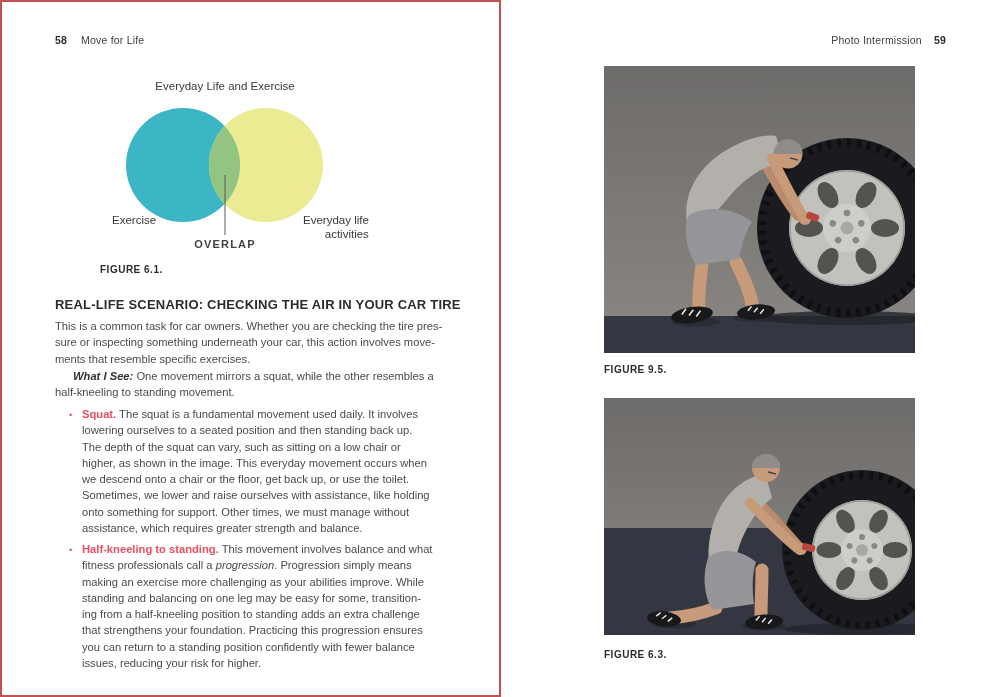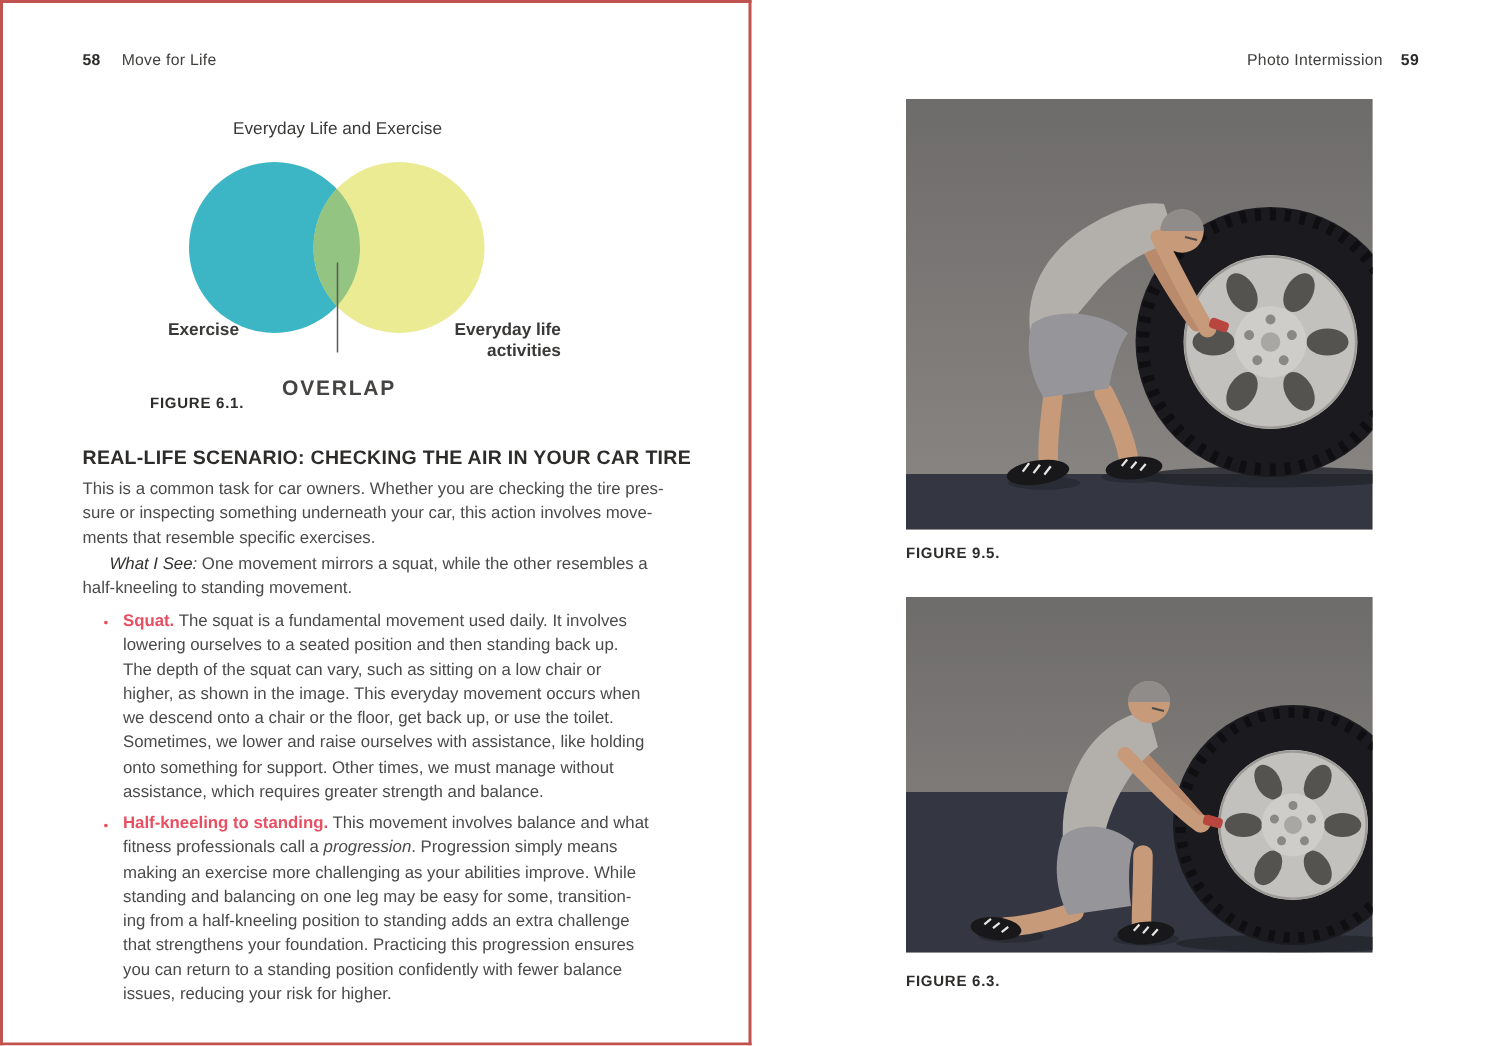--- a/index.html
+++ b/index.html
@@ -17,38 +17,38 @@
   .runhead{position:absolute;top:34px;font-size:10.5px;color:#3f3e3d;letter-spacing:.2px;}
   .pagenum{font-weight:bold;color:#2d2c2b;}
   #head-left{left:55px;}
   #head-left .pagenum{margin-right:14px;}
   #head-right{right:52px;text-align:right;}
   #head-right .pagenum{margin-left:12px;text-align:right;}
 
   .venn-title{position:absolute;left:95px;top:80px;width:260px;text-align:center;
     font-size:11.5px;font-weight:400;color:#3a3938;}
   #venn-svg{position:absolute;left:95px;top:100px;}
-  .venn-label{position:absolute;font-size:11.5px;font-weight:700;color:#3a3938;line-height:14px;}
+  .venn-label{position:absolute;font-size:11.5px;font-weight:400;color:#3a3938;line-height:14px;}
   #venn-label-left{left:112px;top:213px;}
   #venn-label-right{left:303px;top:213px;text-align:right;}
   #venn-label-overlap{left:188px;top:237px;width:74px;text-align:center;
-    font-size:14px;font-weight:600;letter-spacing:1.2px;color:#454443;margin-top:14px;}
+    font-size:11px;font-weight:600;letter-spacing:1.2px;color:#454443;}
   .figcap{position:absolute;font-size:10px;font-weight:bold;letter-spacing:.5px;color:var(--heading_text,#2d2c2b);}
   #figcap-1{left:100px;top:264px;}
   #figcap-2{left:604px;top:364px;}
   #figcap-3{left:604px;top:649px;}
 
   #section-heading{position:absolute;left:55px;top:297px;width:430px;
     font-size:13px;font-weight:bold;letter-spacing:.2px;color:var(--heading_text,#2d2c2b);}
 
   .para{position:absolute;left:55px;width:412px;font-size:11.2px;line-height:16.3px;}
   #intro-para{top:318px;}
   #wis-para{top:368px;}
   .indent{padding-left:18px;}
-  .wis-lead{font-weight:normal;font-style:italic;color:#333231;}
+  .wis-lead{font-weight:bold;font-style:italic;color:#333231;}
 
   .bullet{position:absolute;left:82px;width:352px;font-size:11.2px;line-height:16.3px;}
   #bullet-squat{top:406px;}
   #bullet-halfkneel{top:541px;}
   .bmark{position:absolute;left:-13px;top:1px;font-size:9px;color:var(--lead_red,#e84f63);}
   .lead{font-weight:bold;color:var(--lead_red,#e84f63);}
 
   .photo{position:absolute;left:604px;background:#7b7977;}
   #photo-1{top:66px;width:311px;height:287px;}
   #photo-2{top:398px;width:311px;height:237px;}

